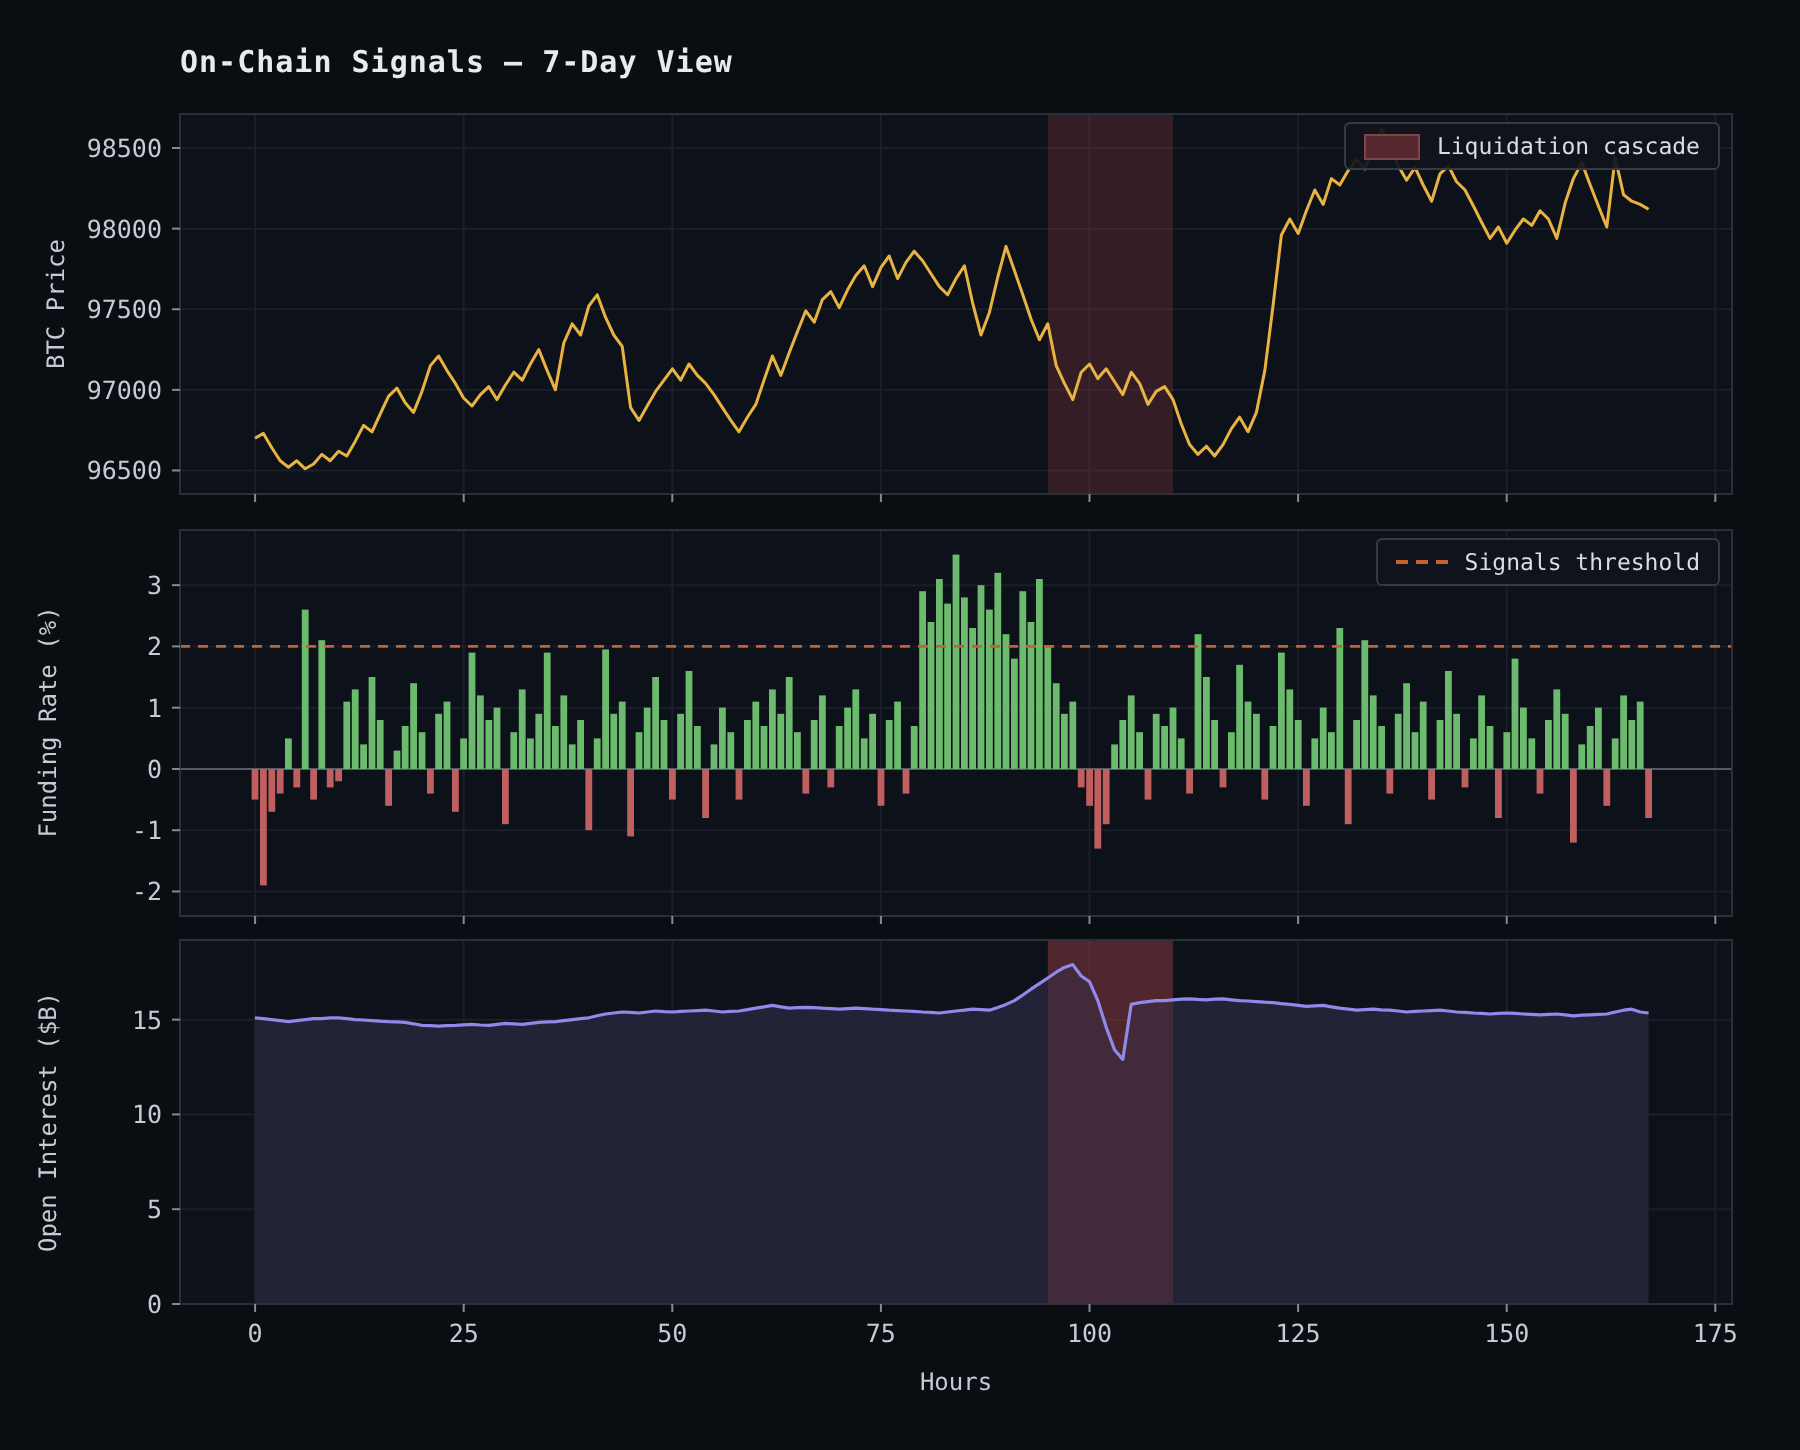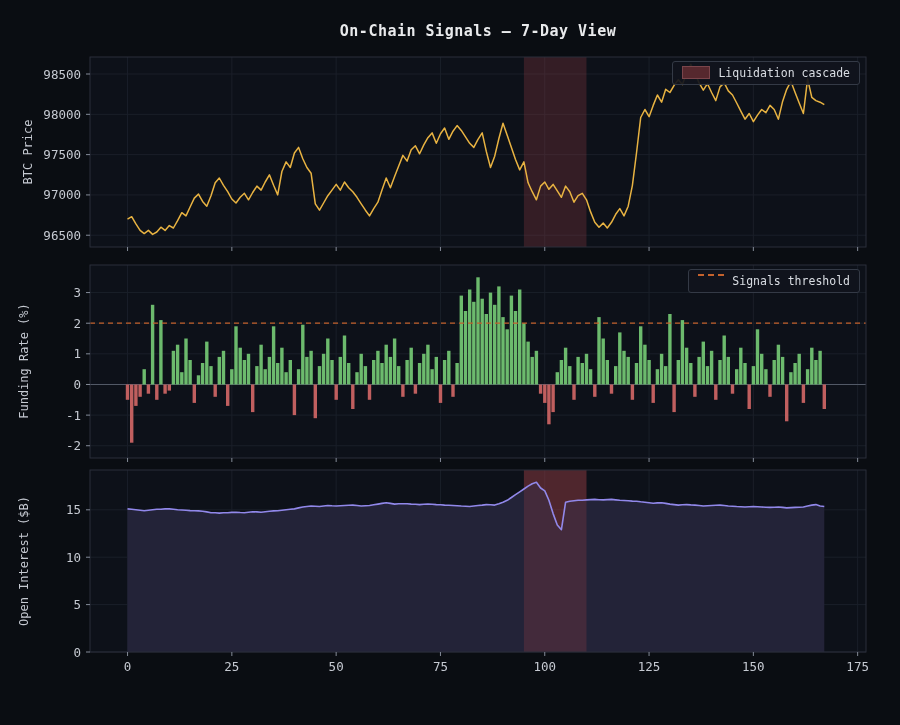--- a/index.html
+++ b/index.html
@@ -1,25 +1,25 @@
 <!DOCTYPE html>
 <html><head>
 <meta charset="utf-8">
 <style>
   html,body{margin:0;padding:0;background:#0a0d12;}
   #stage{position:relative;width:900px;height:725px;background:#0a0d12;overflow:hidden;
          font-family:"DejaVu Sans Mono","Liberation Mono",monospace;}
-  .title{position:absolute;left:90px;top:22px;width:776px;text-align:center;
+  .title{position:absolute;left:90px;top:22px;width:776px;
          color:#e9eaec;font-size:15px;font-weight:bold;letter-spacing:.5px;}
   .panel{position:absolute;left:0;}
   .ylab{position:absolute;color:#c6cad2;font-size:12px;white-space:nowrap;
         transform:translate(-50%,-50%) rotate(-90deg);}
   .xlab{position:absolute;left:90px;width:776px;top:684px;text-align:center;
         color:#c6cad2;font-size:12px;}
-  .legend{position:absolute;display:flex;align-items:flex-start;gap:8px;
+  .legend{position:absolute;display:flex;align-items:center;gap:8px;
           background:rgba(16,20,28,.92);border:1px solid #343a46;border-radius:3px;
           padding:4px 9px;color:#d9dde3;font-size:11.5px;}
   .sw-band{display:inline-block;width:26px;height:11px;background:#56282e;border:1px solid #7a454b;}
   .sw-dash{display:inline-block;width:26px;height:0;border-top:2px dashed #c4622d;}
   svg{position:absolute;left:0;top:0;overflow:visible;}
   text{font-family:"DejaVu Sans Mono","Liberation Mono",monospace;}
 </style>
 </head>
 <body>
 
@@ -356,13 +356,14 @@
 
   <div class="legend" style="top:61px;right:40px;">
     <span class="sw-band"></span>
     <span>Liquidation cascade</span>
   </div>
   <div class="legend" style="top:269px;right:40px;">
     <span class="sw-dash"></span>
     <span>Signals threshold</span>
   </div>
 
+  <div class="xlab">Hours</div>
 </div>
 
 </body></html>

